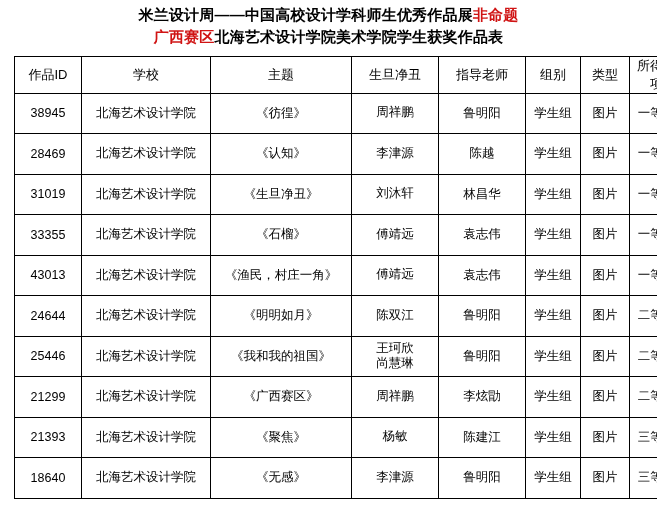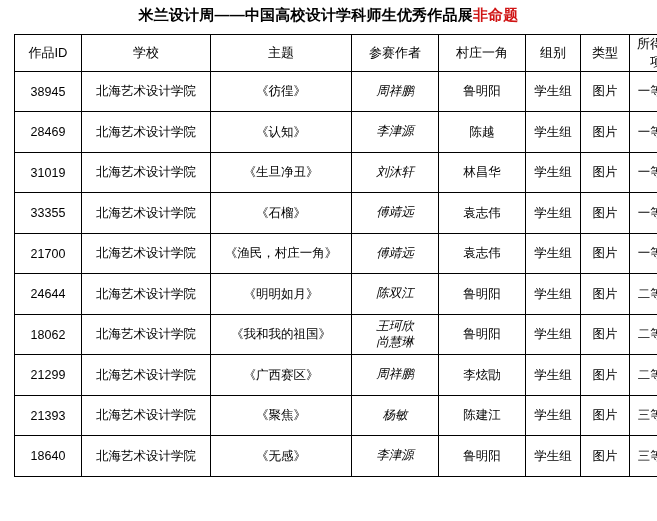--- a/index.html
+++ b/index.html
@@ -59,42 +59,44 @@
   .c-school  { width: 124px; }
   .c-theme   { width: 136px; font-family: Liberation Serif, serif; }
   .c-author  { width: 82px; }
   .c-teacher { width: 82px; }
   .c-group   { width: 50px; }
   .c-type    { width: 44px; }
   .c-award   { width: 49px; }
   .multi {
     line-height: 1.25;
     white-space: pre-line;
-    font-style: italic;
   }
 </style>
 </head>
 <body>
 
 <div class="page">
 
   <div class="title-block">
     <div class="title-line">
       <span>米兰设计周——中国高校设计学科师生优秀作品展</span><span class="hl">非命题</span>
     </div>
+    <div class="title-line">
+      <span class="hl">广西赛区</span><span>北海艺术设计学院美术学院学生获奖作品表</span>
+    </div>
   </div>
 
   <table class="award-table">
     <thead>
       <tr>
         <th class="c-id">作品ID</th>
         <th class="c-school">学校</th>
         <th class="c-theme">主题</th>
-        <th class="c-author">参赛作者</th>
-        <th class="c-teacher">村庄一角</th>
+        <th class="c-author">生旦净丑</th>
+        <th class="c-teacher">指导老师</th>
         <th class="c-group">组别</th>
         <th class="c-type">类型</th>
         <th class="c-award">所得奖项</th>
       </tr>
     </thead>
     <tbody>
       <tr>
         <td>38945</td>
         <td>北海艺术设计学院</td>
         <td>《彷徨》</td>
@@ -128,41 +130,41 @@
         <td>33355</td>
         <td>北海艺术设计学院</td>
         <td>《石榴》</td>
         <td class="multi">傅靖远</td>
         <td>袁志伟</td>
         <td>学生组</td>
         <td>图片</td>
         <td>一等奖</td>
       </tr>
       <tr>
-        <td>21700</td>
+        <td>43013</td>
         <td>北海艺术设计学院</td>
         <td>《渔民，村庄一角》</td>
         <td class="multi">傅靖远</td>
         <td>袁志伟</td>
         <td>学生组</td>
         <td>图片</td>
         <td>一等奖</td>
       </tr>
       <tr>
         <td>24644</td>
         <td>北海艺术设计学院</td>
         <td>《明明如月》</td>
         <td class="multi">陈双江</td>
         <td>鲁明阳</td>
         <td>学生组</td>
         <td>图片</td>
         <td>二等奖</td>
       </tr>
       <tr>
-        <td>18062</td>
+        <td>25446</td>
         <td>北海艺术设计学院</td>
         <td>《我和我的祖国》</td>
         <td class="multi">王珂欣
 尚慧琳</td>
         <td>鲁明阳</td>
         <td>学生组</td>
         <td>图片</td>
         <td>二等奖</td>
       </tr>
       <tr>

